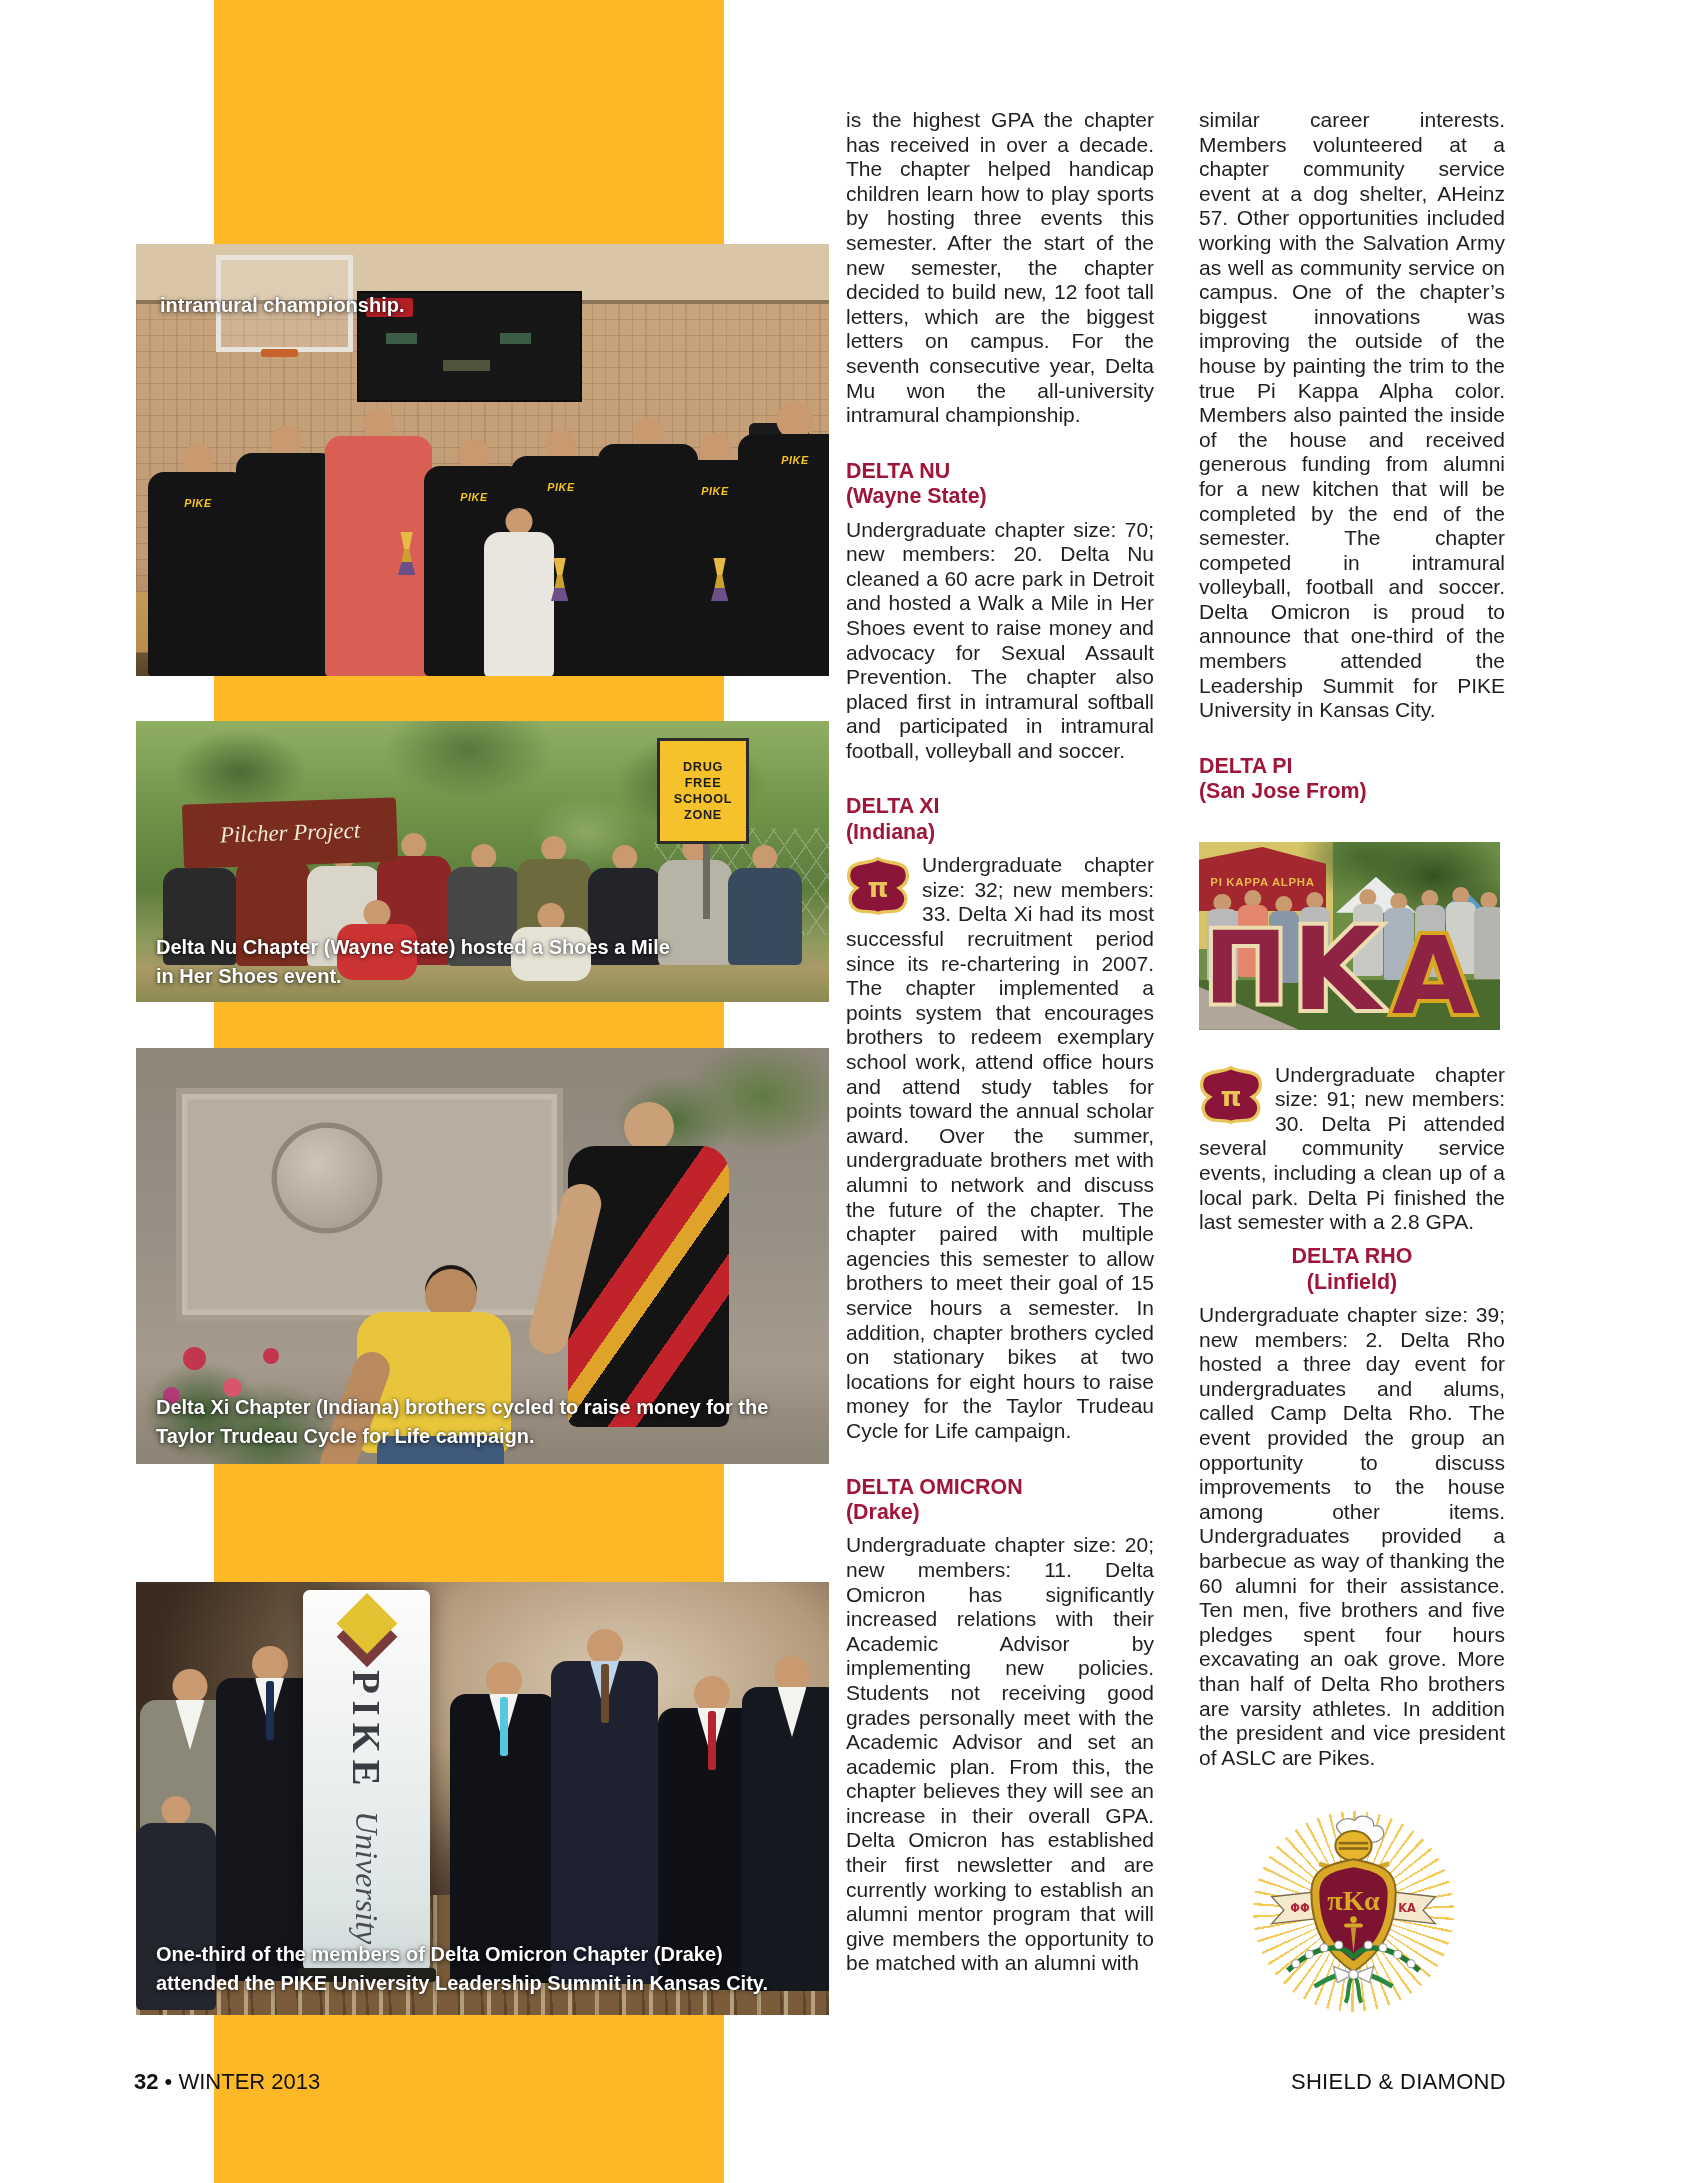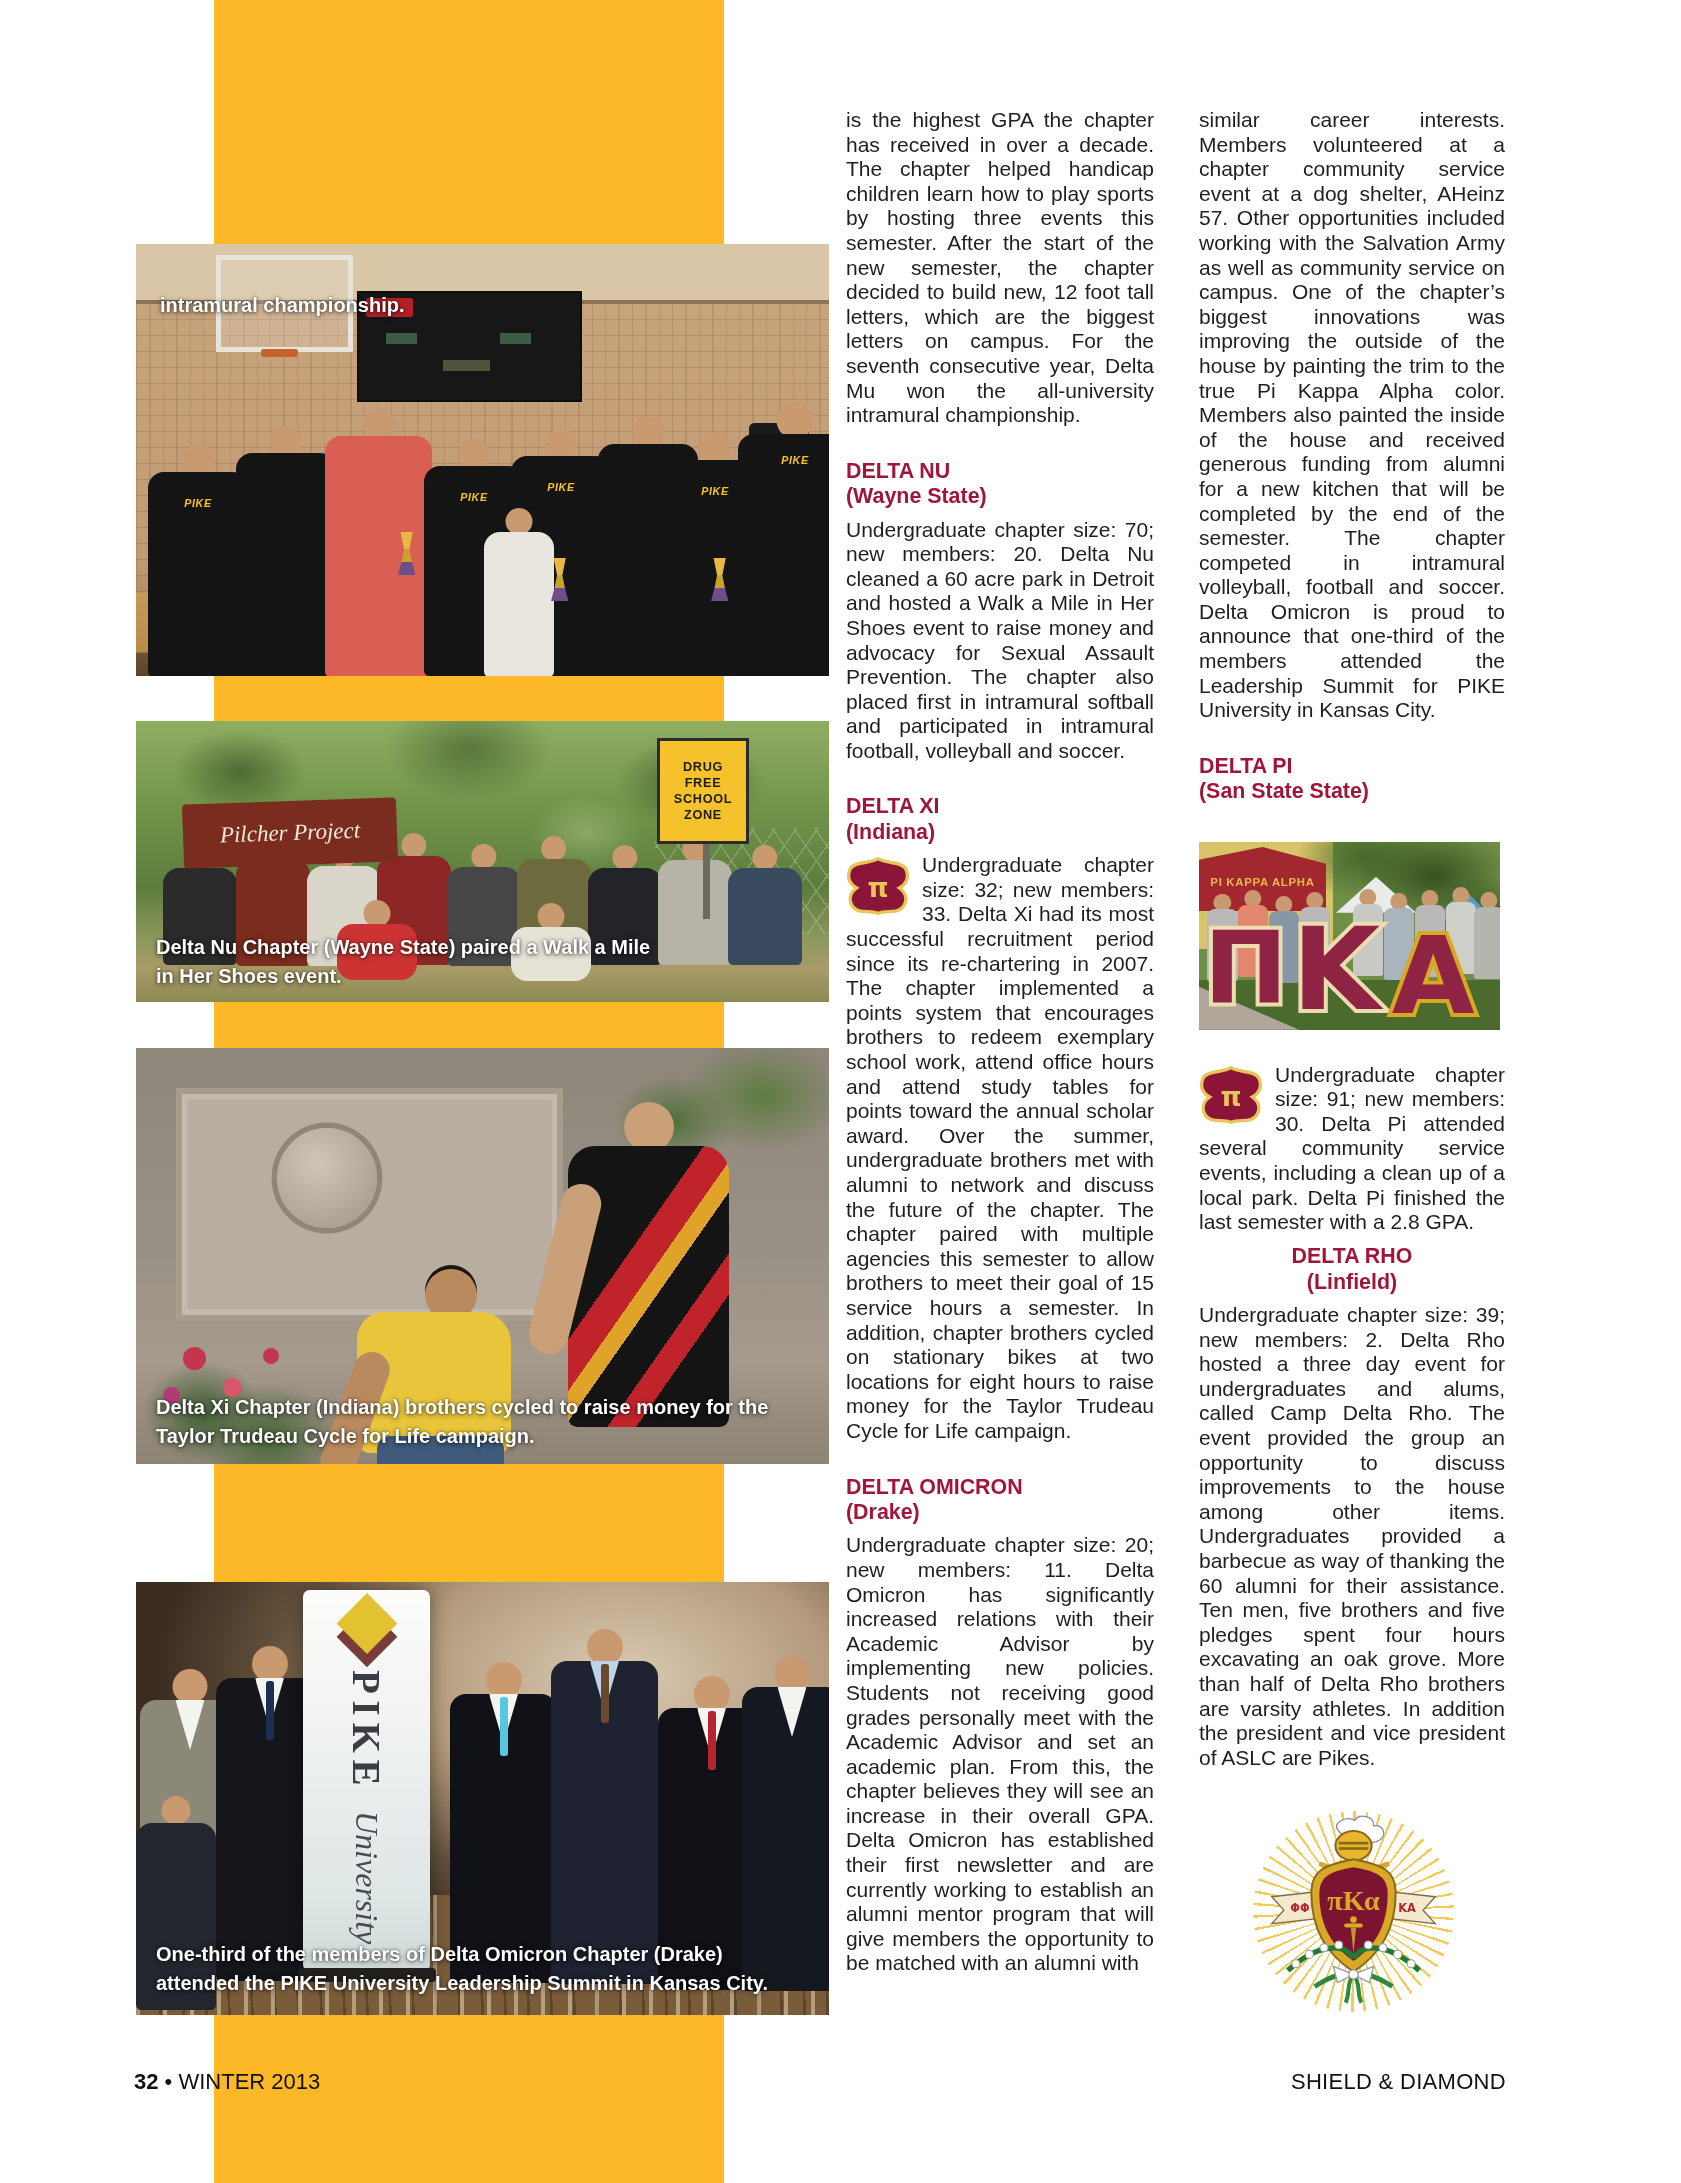--- a/index.html
+++ b/index.html
@@ -270,21 +270,21 @@
       </span>
     <span class="pp" style="left:201px;top:179px;width:80px;height:80px;">
         <span class="hd" style="width:27px;height:27px;"></span>
         <span class="bd" style="top:24px;background:#c33;border-radius:16px;"></span>
       </span>
     <span class="pp" style="left:375px;top:182px;width:80px;height:78px;">
         <span class="hd" style="width:27px;height:27px;"></span>
         <span class="bd" style="top:24px;background:#e5e2d6;border-radius:16px;"></span>
       </span>
     <div class="caption" style="left:20px;bottom:10.7px;">
-      <span>Delta Nu Chapter (Wayne State) paired a Walk a Mile</span>
+      <span>Delta Nu Chapter (Wayne State) hosted a Shoes a Mile</span>
       <span>in Her Shoes event.</span>
     </div>
   </div>
 
   <div class="photo" id="photo3">
     <div class="panel"></div>
     <div class="medal"></div>
     <div class="trees"></div>
     <div class="bush"></div>
     <span class="bloom" style="left:47px;bottom:94px;width:23px;height:23px;background:#c4354e;"></span>
@@ -387,21 +387,21 @@
       <span>(Drake)</span>
     </h3>
     <p>Undergraduate chapter size: 20; new members: 11. Delta Omicron has significantly increased relations with their Academic Advisor by implementing new policies. Students not receiving good grades personally meet with the Academic Advisor and set an academic plan. From this, the chapter believes they will see an increase in their overall GPA. Delta Omicron has established their first newsletter and are currently working to establish an alumni mentor program that will give members the opportunity to be matched with an alumni with</p>
   </div>
 
   <div class="col" id="colright">
     <p>similar career interests. Members volunteered at a chapter community service event at a dog shelter, AHeinz 57. Other opportunities included working with the Salvation Army as well as community service on campus. One of the chapter’s biggest innovations was improving the outside of the house by painting the trim to the true Pi Kappa Alpha color. Members also painted the inside of the house and received generous funding from alumni for a new kitchen that will be completed by the end of the semester. The chapter competed in intramural volleyball, football and soccer. Delta Omicron is proud to announce that one-third of the members attended the Leadership Summit for PIKE University in Kansas City.</p>
 
     <h3>
       <span>DELTA PI</span>
-      <span>(San State State)</span>
+      <span>(San Jose From)</span>
     </h3>
 
     <div class="dpphoto">
       <div class="bldg"></div>
       <div class="trees"></div>
       <div class="tent">
           <span>PI KAPPA ALPHA</span>
         </div>
       <div class="wtent"></div>
       <div class="btent"></div>

